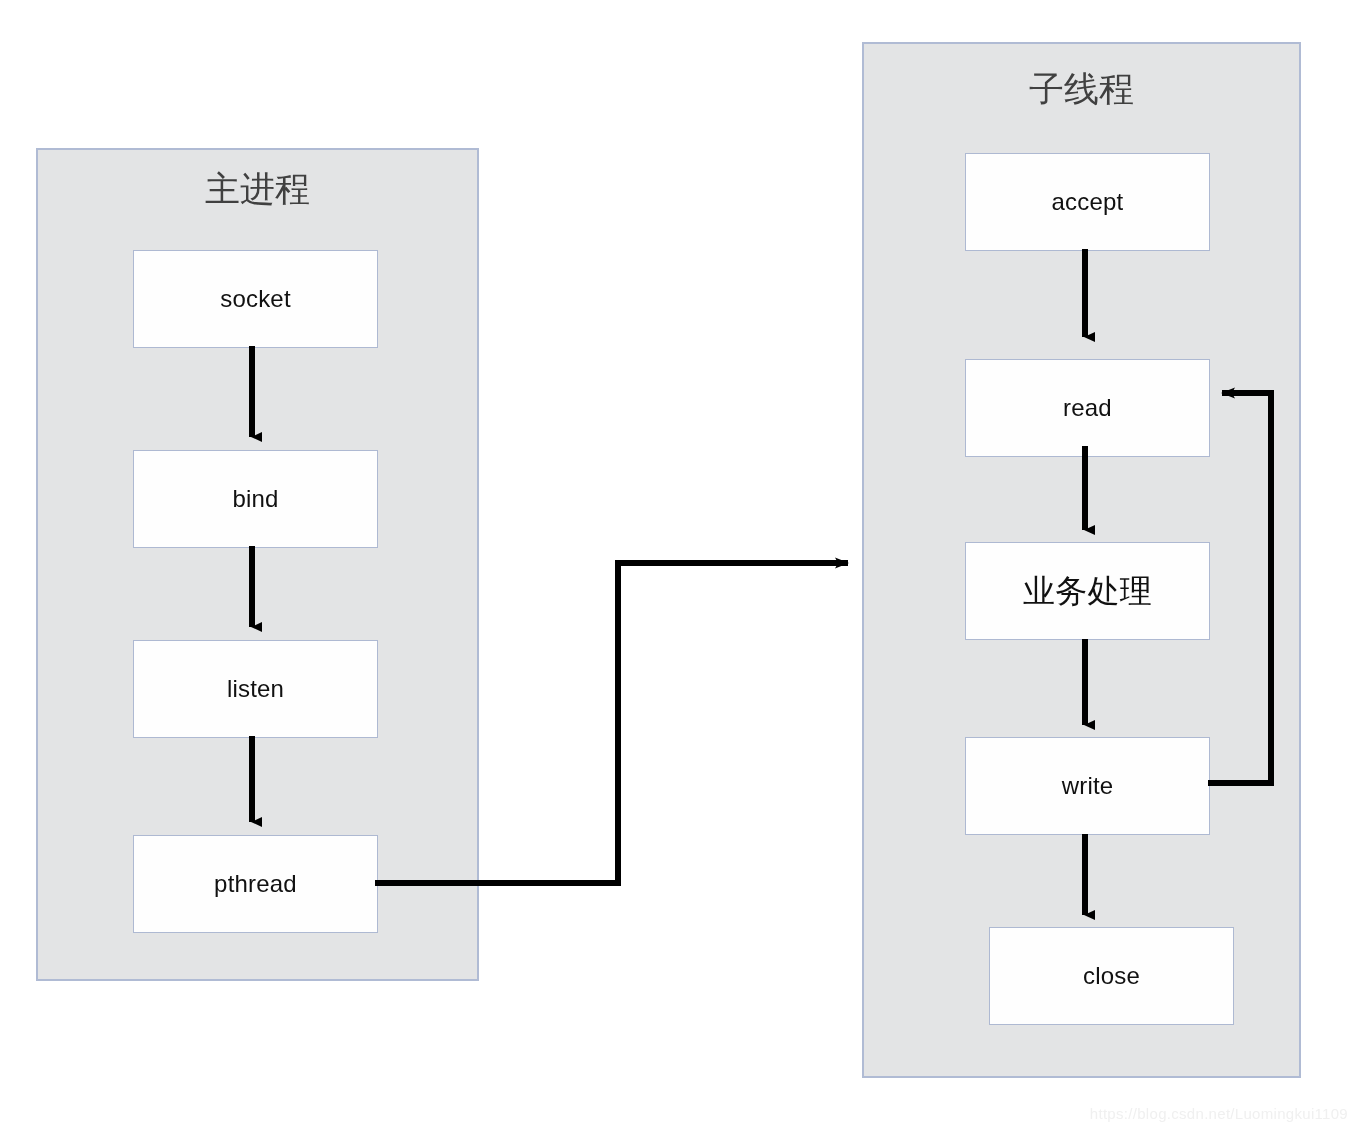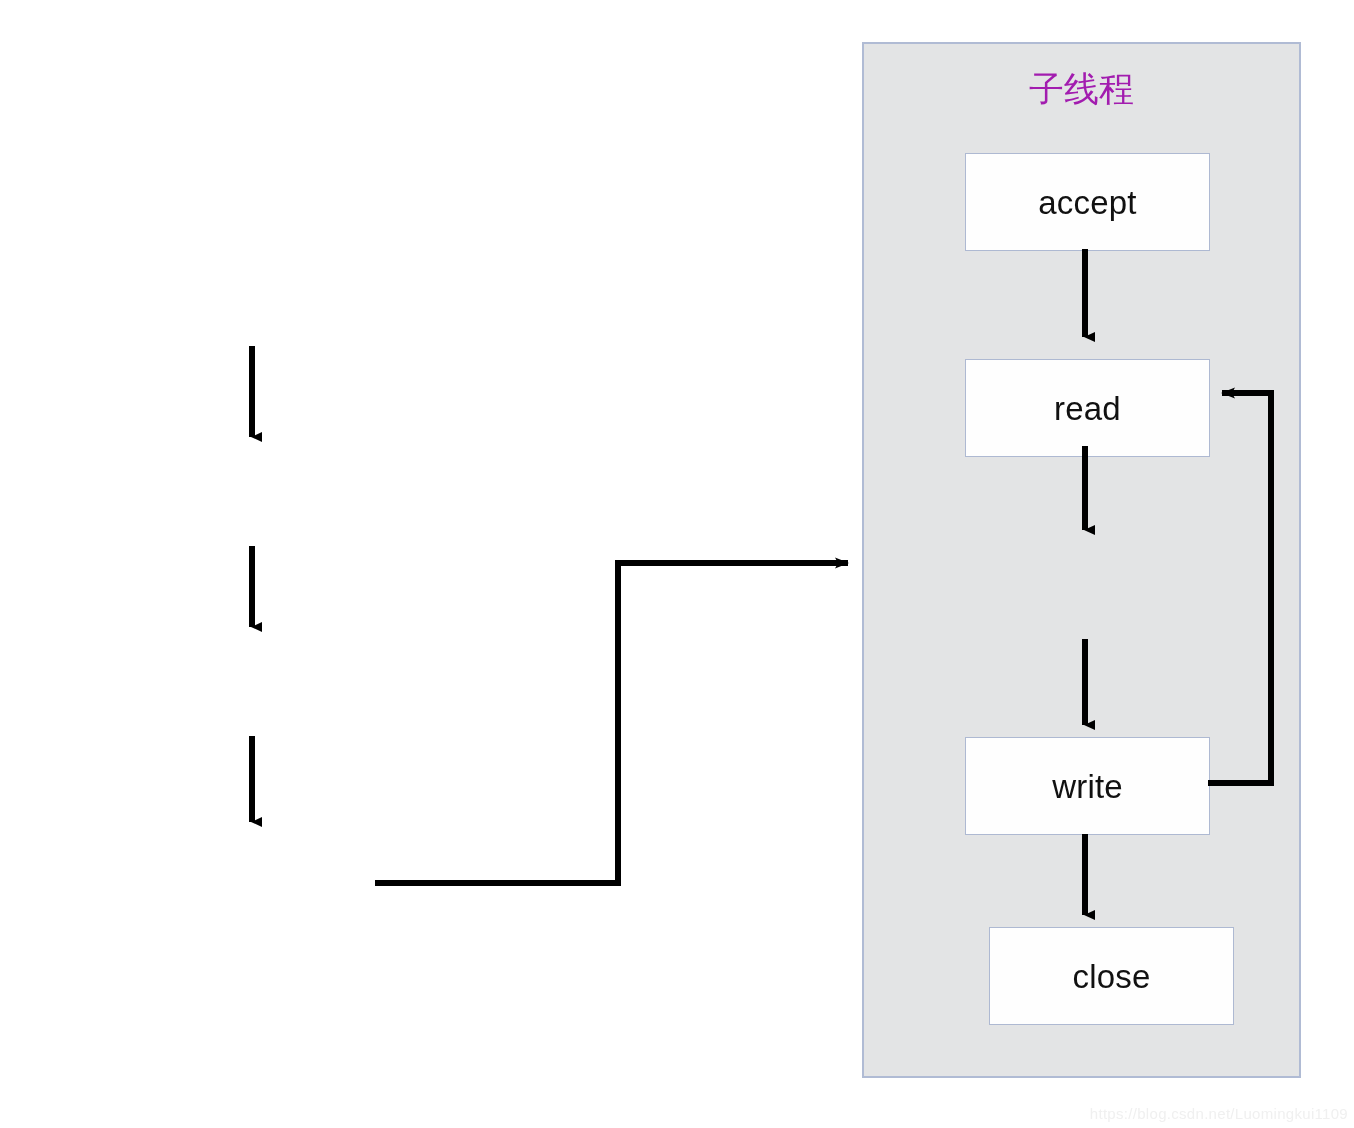--- a/index.html
+++ b/index.html
@@ -34,37 +34,37 @@
     top: 42px;
     width: 439px;
     height: 1036px;
   }
   .panel-title {
     position: absolute;
     width: 100%;
     text-align: center;
     font-size: 35px;
     line-height: 1;
-    color: #a21caf;
+    color: #404040;
     font-family: "DejaVu Sans", "Liberation Sans", sans-serif;
     font-weight: 400;
     white-space: nowrap;
   }
   #panel-main .panel-title { top: 22px; }
   #panel-child .panel-title { top: 28px; }
 
   .node {
     position: absolute;
     background: #fefefe;
     border: 1.6px solid #aeb9d2;
     box-sizing: border-box;
     display: flex;
     align-items: center;
     justify-content: center;
-    font-size: 33px;
+    font-size: 24px;
     color: #111111;
     line-height: 1;
     letter-spacing: 0.2px;
   }
   .node.cjk {
     font-family: "DejaVu Sans", "Liberation Sans", sans-serif;
     font-size: 32px;
   }
   
   #panel-main .node { left: 95px; width: 245px; height: 98px; }
@@ -98,25 +98,33 @@
     font-family: "Liberation Sans", sans-serif;
     letter-spacing: 0.3px;
     white-space: nowrap;
   }
 </style>
 </head>
 <body>
 
 <div id="canvas">
 
+  <div class="panel" id="panel-main">
+    <div class="panel-title">主进程</div>
+    <div class="node" id="node-socket">socket</div>
+    <div class="node" id="node-bind">bind</div>
+    <div class="node" id="node-listen">listen</div>
+    <div class="node" id="node-pthread">pthread</div>
+  </div>
 
   <div class="panel" id="panel-child">
     <div class="panel-title">子线程</div>
     <div class="node" id="node-accept">accept</div>
     <div class="node" id="node-read">read</div>
+    <div class="node cjk" id="node-biz">业务处理</div>
     <div class="node" id="node-write">write</div>
     <div class="node" id="node-close">close</div>
   </div>
 
   <svg class="edges" viewBox="0 0 1354 1128" xmlns="http://www.w3.org/2000/svg">
     <defs>
       <marker id="arrow-down-head" markerWidth="12" markerHeight="12" refX="5" refY="10" orient="auto" markerUnits="userSpaceOnUse">
         <path d="M0,0 L10,0 L5,11 Z" fill="#000000"></path>
       </marker>
       <marker id="arrow-right-head" markerWidth="14" markerHeight="14" refX="13" refY="6" orient="auto" markerUnits="userSpaceOnUse">

